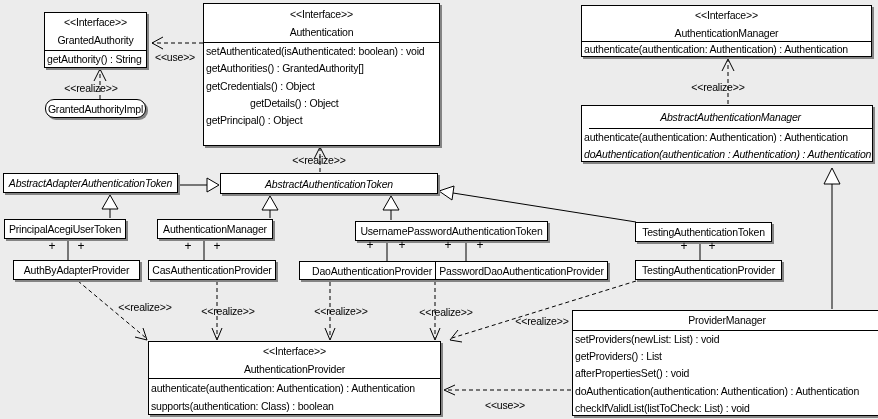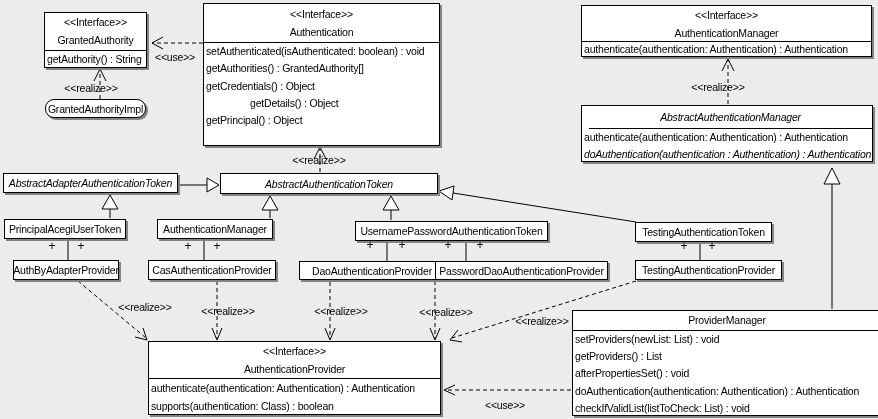--- a/index.html
+++ b/index.html
@@ -187,21 +187,21 @@
   <div class="box name-only" style="left:157px;top:219px;width:116px;height:20px;">
     <div class="cname">AuthenticationManager</div>
   </div>
   <div class="box name-only" style="left:355px;top:221px;width:193px;height:20px;">
     <div class="cname">UsernamePasswordAuthenticationToken</div>
   </div>
   <div class="box name-only" style="left:635px;top:222px;width:137px;height:20px;">
     <div class="cname">TestingAuthenticationToken</div>
   </div>
 
-  <div class="box name-only" style="left:13px;top:260px;width:106px;height:20px;justify-content:center;">
+  <div class="box name-only" style="left:13px;top:260px;width:127px;height:20px;justify-content:center;">
     <div class="cname">AuthByAdapterProvider</div>
   </div>
   <div class="box name-only" style="left:148px;top:260px;width:128px;height:20px;">
     <div class="cname">CasAuthenticationProvider</div>
   </div>
   <div class="box name-only" style="left:299px;top:261px;width:146px;height:19px;">
     <div class="cname">DaoAuthenticationProvider</div>
   </div>
   <div class="box name-only" style="left:435px;top:261px;width:173px;height:19px;">
     <div class="cname">PasswordDaoAuthenticationProvider</div>

